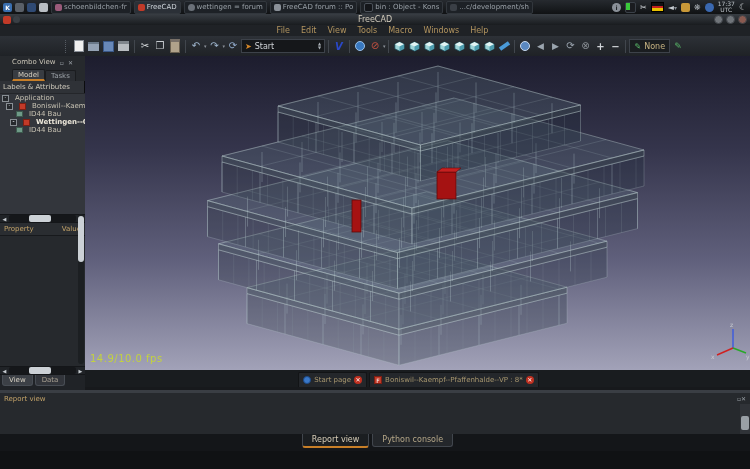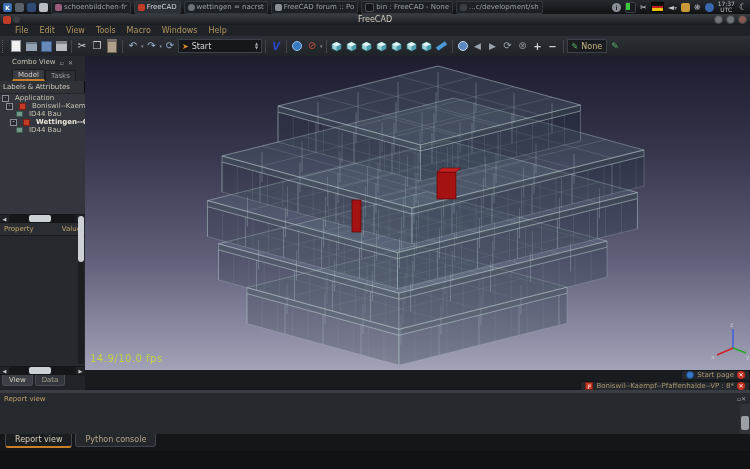--- a/index.html
+++ b/index.html
@@ -1,18 +1,18 @@
 <!DOCTYPE html>
 <html><head>
 <meta charset="utf-8">
 <style>
   html,body{margin:0;padding:0;background:#000;}
   #screen{position:relative;width:750px;height:469px;background:#17191c;overflow:hidden;
           font-family:"DejaVu Sans",sans-serif;color:#c8c8c8;-webkit-font-smoothing:none;}
-  .abs{position:absolute;}
+  .abs{position:absolute;justify-content:center;}
   
   #taskbar{left:0;top:0;width:750px;height:14px;background:linear-gradient(#262a2f,#101214);
            display:flex;align-items:center;gap:3px;padding:0 3px;box-sizing:border-box;}
   .ticn{display:inline-block;width:9px;height:9px;border-radius:2px;flex:0 0 auto;
         font-size:6px;line-height:9px;text-align:center;color:#fff;font-weight:bold;}
   .task{height:11px;display:flex;align-items:center;gap:2px;padding:0 3px;background:#1d2126;
         border:1px solid #32373d;border-radius:2px;font-size:7px;color:#99a0a7;
         max-width:88px;white-space:nowrap;overflow:hidden;flex:0 1 auto;}
   .task.active{background:#2b3037;color:#ccd2d8;}
   .task .ticn{width:7px;height:7px;}
@@ -80,21 +80,21 @@
           gap:2px;padding:0 0 0 2px;align-items:flex-start;box-sizing:border-box;}
   .vdtab{font-size:7px;padding:1px 6px;color:#a8a092;background:#32353b;border:1px solid #484d54;
          border-top:none;border-radius:0 0 3px 3px;}
   .vdtab.active{background:#3c4046;color:#d8d2c4;}
   
   #viewport{left:85px;top:56px;width:665px;height:314px;
             background:linear-gradient(180deg,#1d1d2e 0%,#35354c 30%,#60607c 65%,#a2a2b8 100%);}
   #fps{position:absolute;left:5px;bottom:6px;font-size:10px;color:#c3d23e;letter-spacing:0.5px;}
   
   #mditabs{left:85px;top:370px;width:665px;height:17px;background:#191c1f;display:flex;
-           align-items:flex-end;gap:2px;padding-left:2px;box-sizing:border-box;flex-direction:column;}
+           align-items:flex-end;gap:2px;padding-left:2px;box-sizing:border-box;}
   .mtab{height:14px;display:flex;align-items:center;gap:3px;padding:0 4px;font-size:7px;
         background:#24272b;color:#a8976f;border:1px solid #121416;border-bottom:none;
         border-radius:2px 2px 0 0;white-space:nowrap;}
   .mtab.active{background:#34383e;color:#d8ceb8;border-bottom:2px solid #c87f28;height:16px;}
   .closec{width:8px;height:8px;border-radius:50%;background:#c03020;color:#fff;font-size:6px;
           line-height:8px;text-align:center;flex:0 0 auto;}
   .globe{width:8px;height:8px;border-radius:50%;background:#3a78c8;border:1px solid #1c4a88;
          box-sizing:border-box;flex:0 0 auto;}
   .fomini{width:8px;height:8px;background:#c23a28;border:1px solid #7c1f14;color:#fff;font-size:6px;
           line-height:7px;text-align:center;box-sizing:border-box;flex:0 0 auto;}
@@ -129,29 +129,29 @@
     <div class="task">
       <span class="ticn" style="background:#9a5a7a;"></span>
       <span>schoenbildchen-fr</span>
     </div>
     <div class="task active">
       <span class="ticn" style="background:#c23a28;"></span>
       <span>FreeCAD</span>
     </div>
     <div class="task">
       <span class="ticn" style="background:#6a7078;border-radius:50%;"></span>
-      <span>wettingen = nacrst</span>
+      <span>wettingen = forum</span>
     </div>
     <div class="task">
       <span class="ticn" style="background:#8a9098;"></span>
       <span>FreeCAD forum :: Po</span>
     </div>
     <div class="task">
       <span class="ticn" style="background:#14161a;border:1px solid #4a5058;"></span>
-      <span>bin : FreeCAD - None</span>
+      <span>bin : Object - Kons</span>
     </div>
     <div class="task">
       <span class="ticn" style="background:#3a3f46;"></span>
       <span>...c/development/sh</span>
     </div>
     <div id="tray">
       <span class="ticn" style="background:#8a9098;border-radius:50%;color:#22262a;">i</span>
       <span class="ticn" style="background:#1a1c20;border:1px solid #3a4048;">
           <i style="display:block;width:4px;height:7px;background:#3ac83a;"></i>
         </span>

